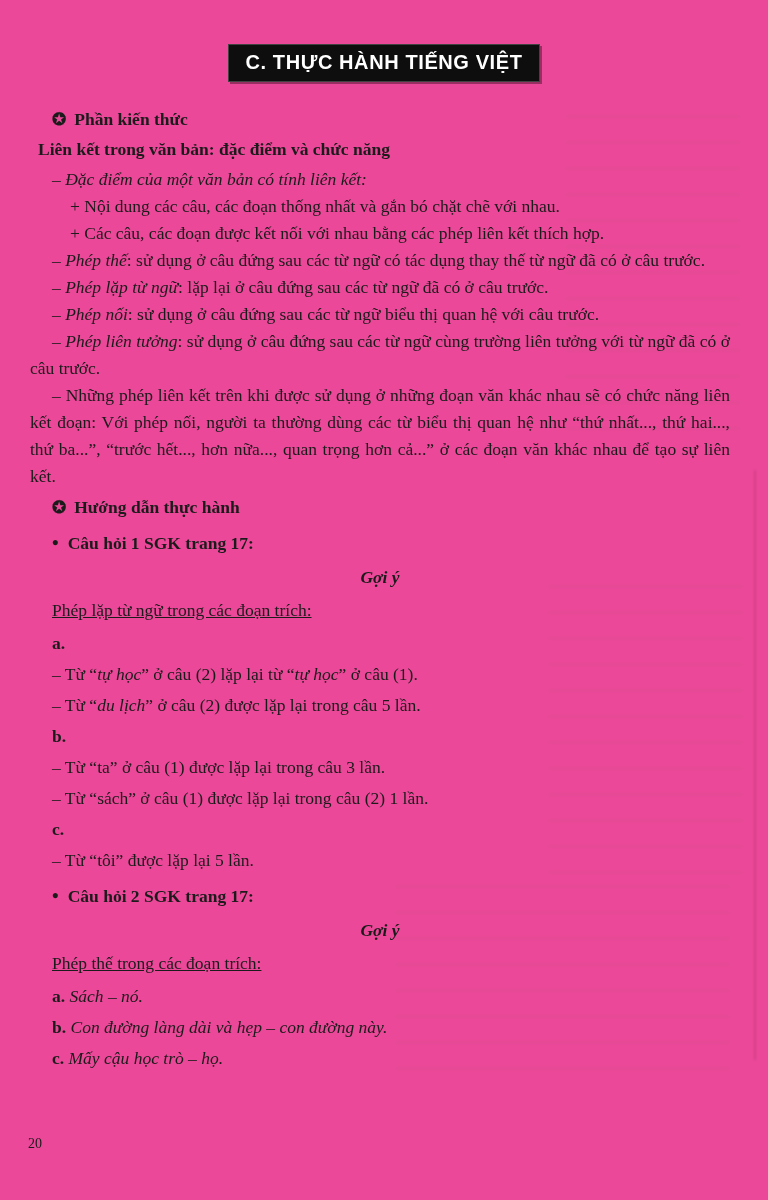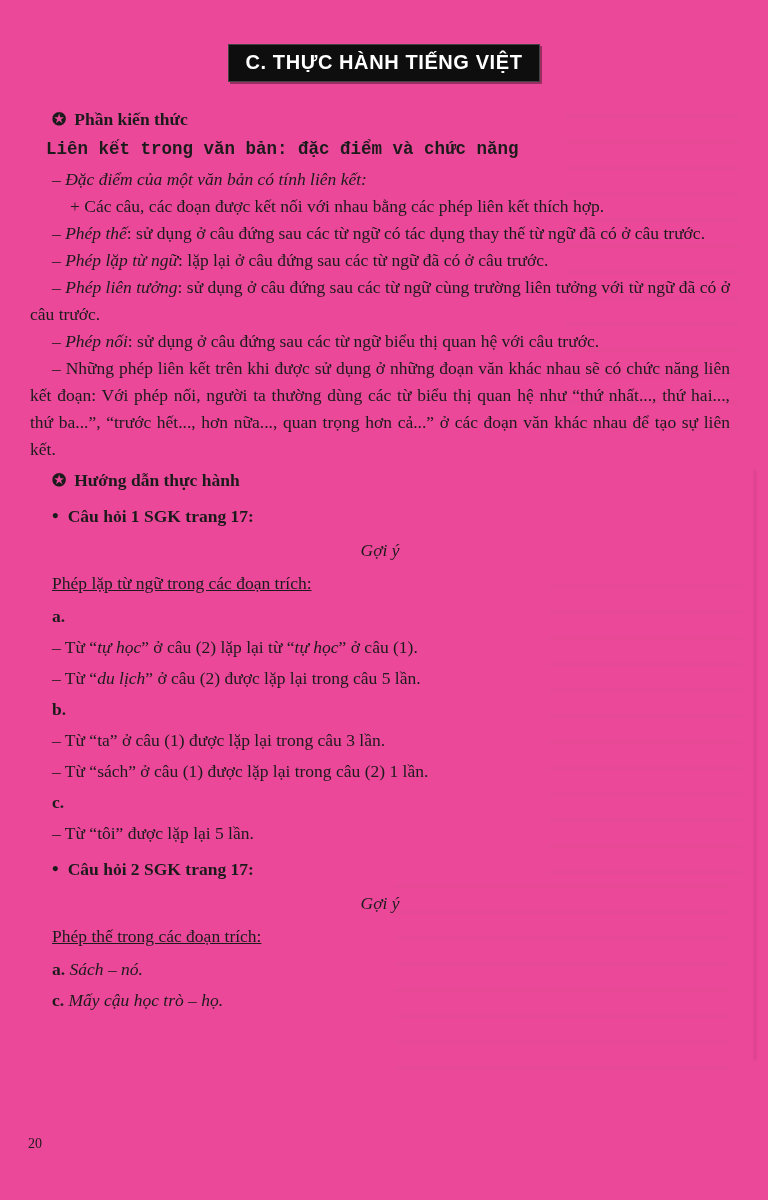--- a/index.html
+++ b/index.html
@@ -50,26 +50,26 @@
   .content {
     position: relative; z-index: 1;
     padding: 20px 38px 0 30px;
     font-size: 17.5px;
     line-height: 27px;
   }
 
   p { margin: 0; }
   .h-star { font-weight: bold; margin: 4px 0 3px; padding-left: 22px; }
   .star { display: inline-block; margin-right: 8px; font-size: 17px; }
-  .topic { font-weight: bold; margin: 0 16px 3px; font-family: Liberation Mono, monospace; }
+  .topic { font-weight: bold; margin: 0 8px 3px; }
   .para { text-align: justify; text-indent: 22px; }
   .plus { text-indent: 40px; }
   .qhead { font-weight: bold; margin: 8px 0 4px; padding-left: 22px; }
   .bullet { display: inline-block; margin-right: 9px; font-size: 19px; }
-  .goiy { text-align: center; font-weight: normal; font-style: italic; margin: 7px 0 6px; }
+  .goiy { text-align: center; font-weight: bold; font-style: italic; margin: 7px 0 6px; }
   .intro { margin: 3px 0 6px; text-indent: 22px; text-decoration: underline; }
   .label { font-weight: bold; text-indent: 22px; margin: 4px 0; }
   .ans { text-indent: 22px; margin: 4px 0; }
   .q2item { text-indent: 22px; margin: 4px 0; }
   .q2item i { font-style: italic; }
 
   .pagenum {
     position: absolute; z-index: 1;
     left: 28px; top: 1136px;
     font-size: 14px;
@@ -91,30 +91,31 @@
 
   <div class="content">
 
     <p class="h-star"><span class="star">✪</span><span>Phần kiến thức</span></p>
 
     <p class="topic">Liên kết trong văn bản: đặc điểm và chức năng</p>
 
 
     <p class="para"><span>– </span><i>Đặc điểm của một văn bản có tính liên kết:</i><span></span></p>
 
+    <p class="para plus">+ Nội dung các câu, các đoạn thống nhất và gắn bó chặt chẽ với nhau.</p>
 
     <p class="para plus">+ Các câu, các đoạn được kết nối với nhau bằng các phép liên kết thích hợp.</p>
 
     <p class="para"><span>– </span><i>Phép thế</i><span>: sử dụng ở câu đứng sau các từ ngữ có tác dụng thay thế từ ngữ đã có ở câu trước.</span></p>
 
     <p class="para"><span>– </span><i>Phép lặp từ ngữ</i><span>: lặp lại ở câu đứng sau các từ ngữ đã có ở câu trước.</span></p>
 
+    <p class="para"><span>– </span><i>Phép nối</i><span>: sử dụng ở câu đứng sau các từ ngữ biểu thị quan hệ với câu trước.</span></p>
+
     <p class="para"><span>– </span><i>Phép liên tưởng</i><span>: sử dụng ở câu đứng sau các từ ngữ cùng trường liên tưởng với từ ngữ đã có ở câu trước.</span></p>
-
-    <p class="para"><span>– </span><i>Phép nối</i><span>: sử dụng ở câu đứng sau các từ ngữ biểu thị quan hệ với câu trước.</span></p>
 
     <p class="para">– Những phép liên kết trên khi được sử dụng ở những đoạn văn khác nhau sẽ có chức năng liên kết đoạn: Với phép nối, người ta thường dùng các từ biểu thị quan hệ như “thứ nhất..., thứ hai..., thứ ba...”, “trước hết..., hơn nữa..., quan trọng hơn cả...” ở các đoạn văn khác nhau để tạo sự liên kết.</p>
 
     <p class="h-star"><span class="star">✪</span><span>Hướng dẫn thực hành</span></p>
 
     <p class="qhead"><span class="bullet">•</span><span>Câu hỏi 1 SGK trang 17:</span></p>
 
     <p class="goiy">Gợi ý</p>
 
     <p class="intro">Phép lặp từ ngữ trong các đoạn trích:</p>
@@ -136,20 +137,21 @@
     <p class="ans">– Từ “tôi” được lặp lại 5 lần.</p>
 
     <p class="qhead"><span class="bullet">•</span><span>Câu hỏi 2 SGK trang 17:</span></p>
 
     <p class="goiy">Gợi ý</p>
 
     <p class="intro">Phép thế trong các đoạn trích:</p>
 
     <p class="q2item"><b>a.</b><span>&nbsp;</span><i>Sách – nó.</i></p>
 
+    <p class="q2item"><b>b.</b><span>&nbsp;</span><i>Con đường làng dài và hẹp – con đường này.</i></p>
 
     <p class="q2item"><b>c.</b><span>&nbsp;</span><i>Mấy cậu học trò – họ.</i></p>
 
   </div>
 
   <div class="pagenum">20</div>
 
 </div>
 
 </body></html>

